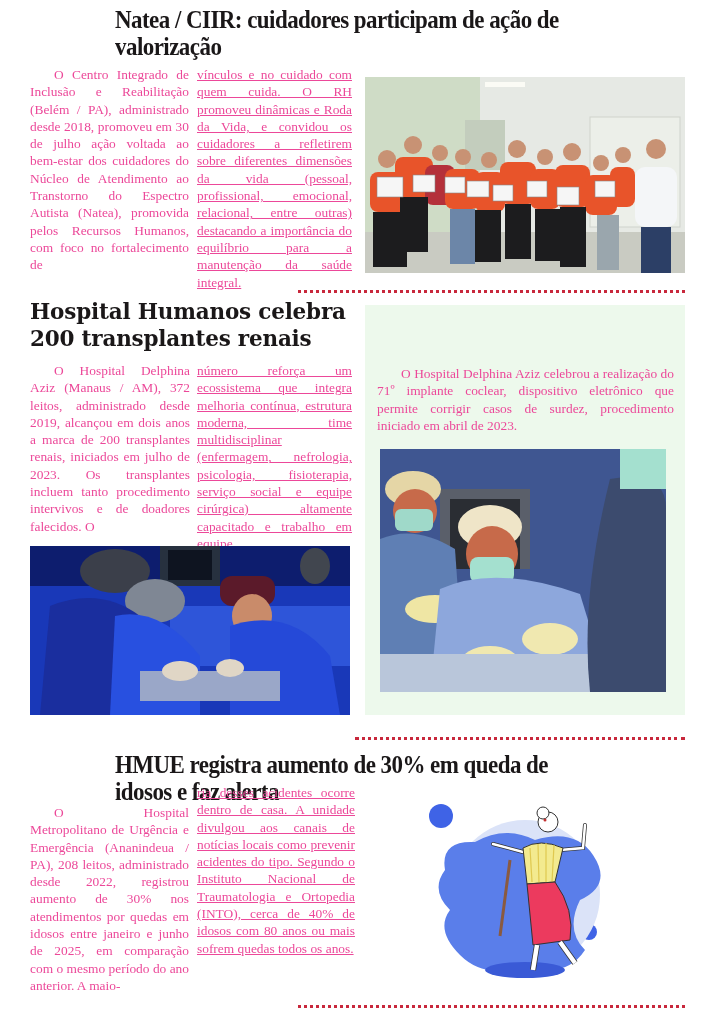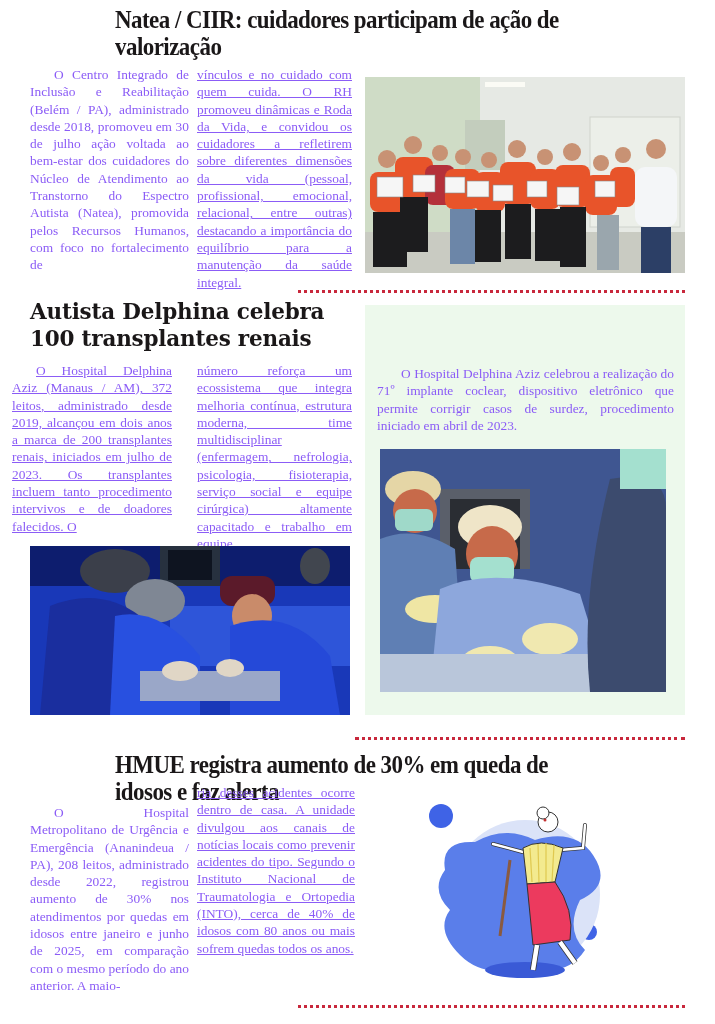--- a/index.html
+++ b/index.html
@@ -11,21 +11,21 @@
     font-weight: bold; font-size: 25px; line-height: 27px; color: #1a1718;
     letter-spacing: -0.6px; transform: scaleX(0.92); transform-origin: left top;
   }
   .headline-wide {
     font-family: "DejaVu Serif", "Liberation Serif", serif;
     font-weight: bold; font-size: 21.5px; line-height: 27px; color: #1a1718;
     letter-spacing: -0.2px;
   }
   .col {
     font-size: 13.4px; line-height: 17.3px; text-align: justify;
-    hyphens: manual; color: #8b5cf6;
+    hyphens: manual; color: #ec4899;
   }
   .col p { margin: 0; text-indent: 24px; }
   .col.cont p { text-indent: 0; text-decoration: underline; }
   .dots {
     height: 0; border-top: 3px dotted #c8283c;
   }
   .photo { overflow: hidden; }
   .greenbox { background: #edf9ec; }
 </style>
 </head>
@@ -99,25 +99,25 @@
         <rect x="162" y="104" width="20" height="16"></rect>
       <rect x="192" y="110" width="22" height="18"></rect>
         <rect x="230" y="104" width="20" height="16"></rect>
     </g>
   </svg>
 </div>
 
 <div class="abs dots" style="left:298px; top:290px; width:387px;"></div>
 
 <div class="abs headline-wide" style="left:30px; top:298px; width:320px;">
-  <div>Autista Delphina celebra</div>
-  <div>100 transplantes renais</div>
-</div>
-
-<div class="abs col" style="left:12px; top:362px; width:160px;text-decoration:underline;">
+  <div>Hospital Humanos celebra</div>
+  <div>200 transplantes renais</div>
+</div>
+
+<div class="abs col" style="left:30px; top:362px; width:160px;">
   <p>O Hospital Delphina Aziz (Manaus / AM), 372 leitos, administrado desde 2019, alcançou em dois anos a marca de 200 transplantes renais, iniciados em julho de 2023. Os transplantes incluem tanto procedimento intervivos e de doadores falecidos. O</p>
 </div>
 <div class="abs col cont" style="left:197px; top:362px; width:155px;">
   <p>número reforça um ecossistema que integra melhoria contínua, estrutura moderna, time multidisciplinar (enfermagem, nefrologia, psicologia, fisioterapia, serviço social e equipe cirúrgica) altamente capacitado e trabalho em equipe.</p>
 </div>
 
 <div class="abs photo" style="left:30px; top:546px; width:320px; height:169px;">
   <svg width="320" height="169" viewBox="0 0 320 169">
     <rect width="320" height="169" fill="#0d1d6e"></rect>
     <rect x="130" y="0" width="60" height="45" fill="#27313f"></rect>

